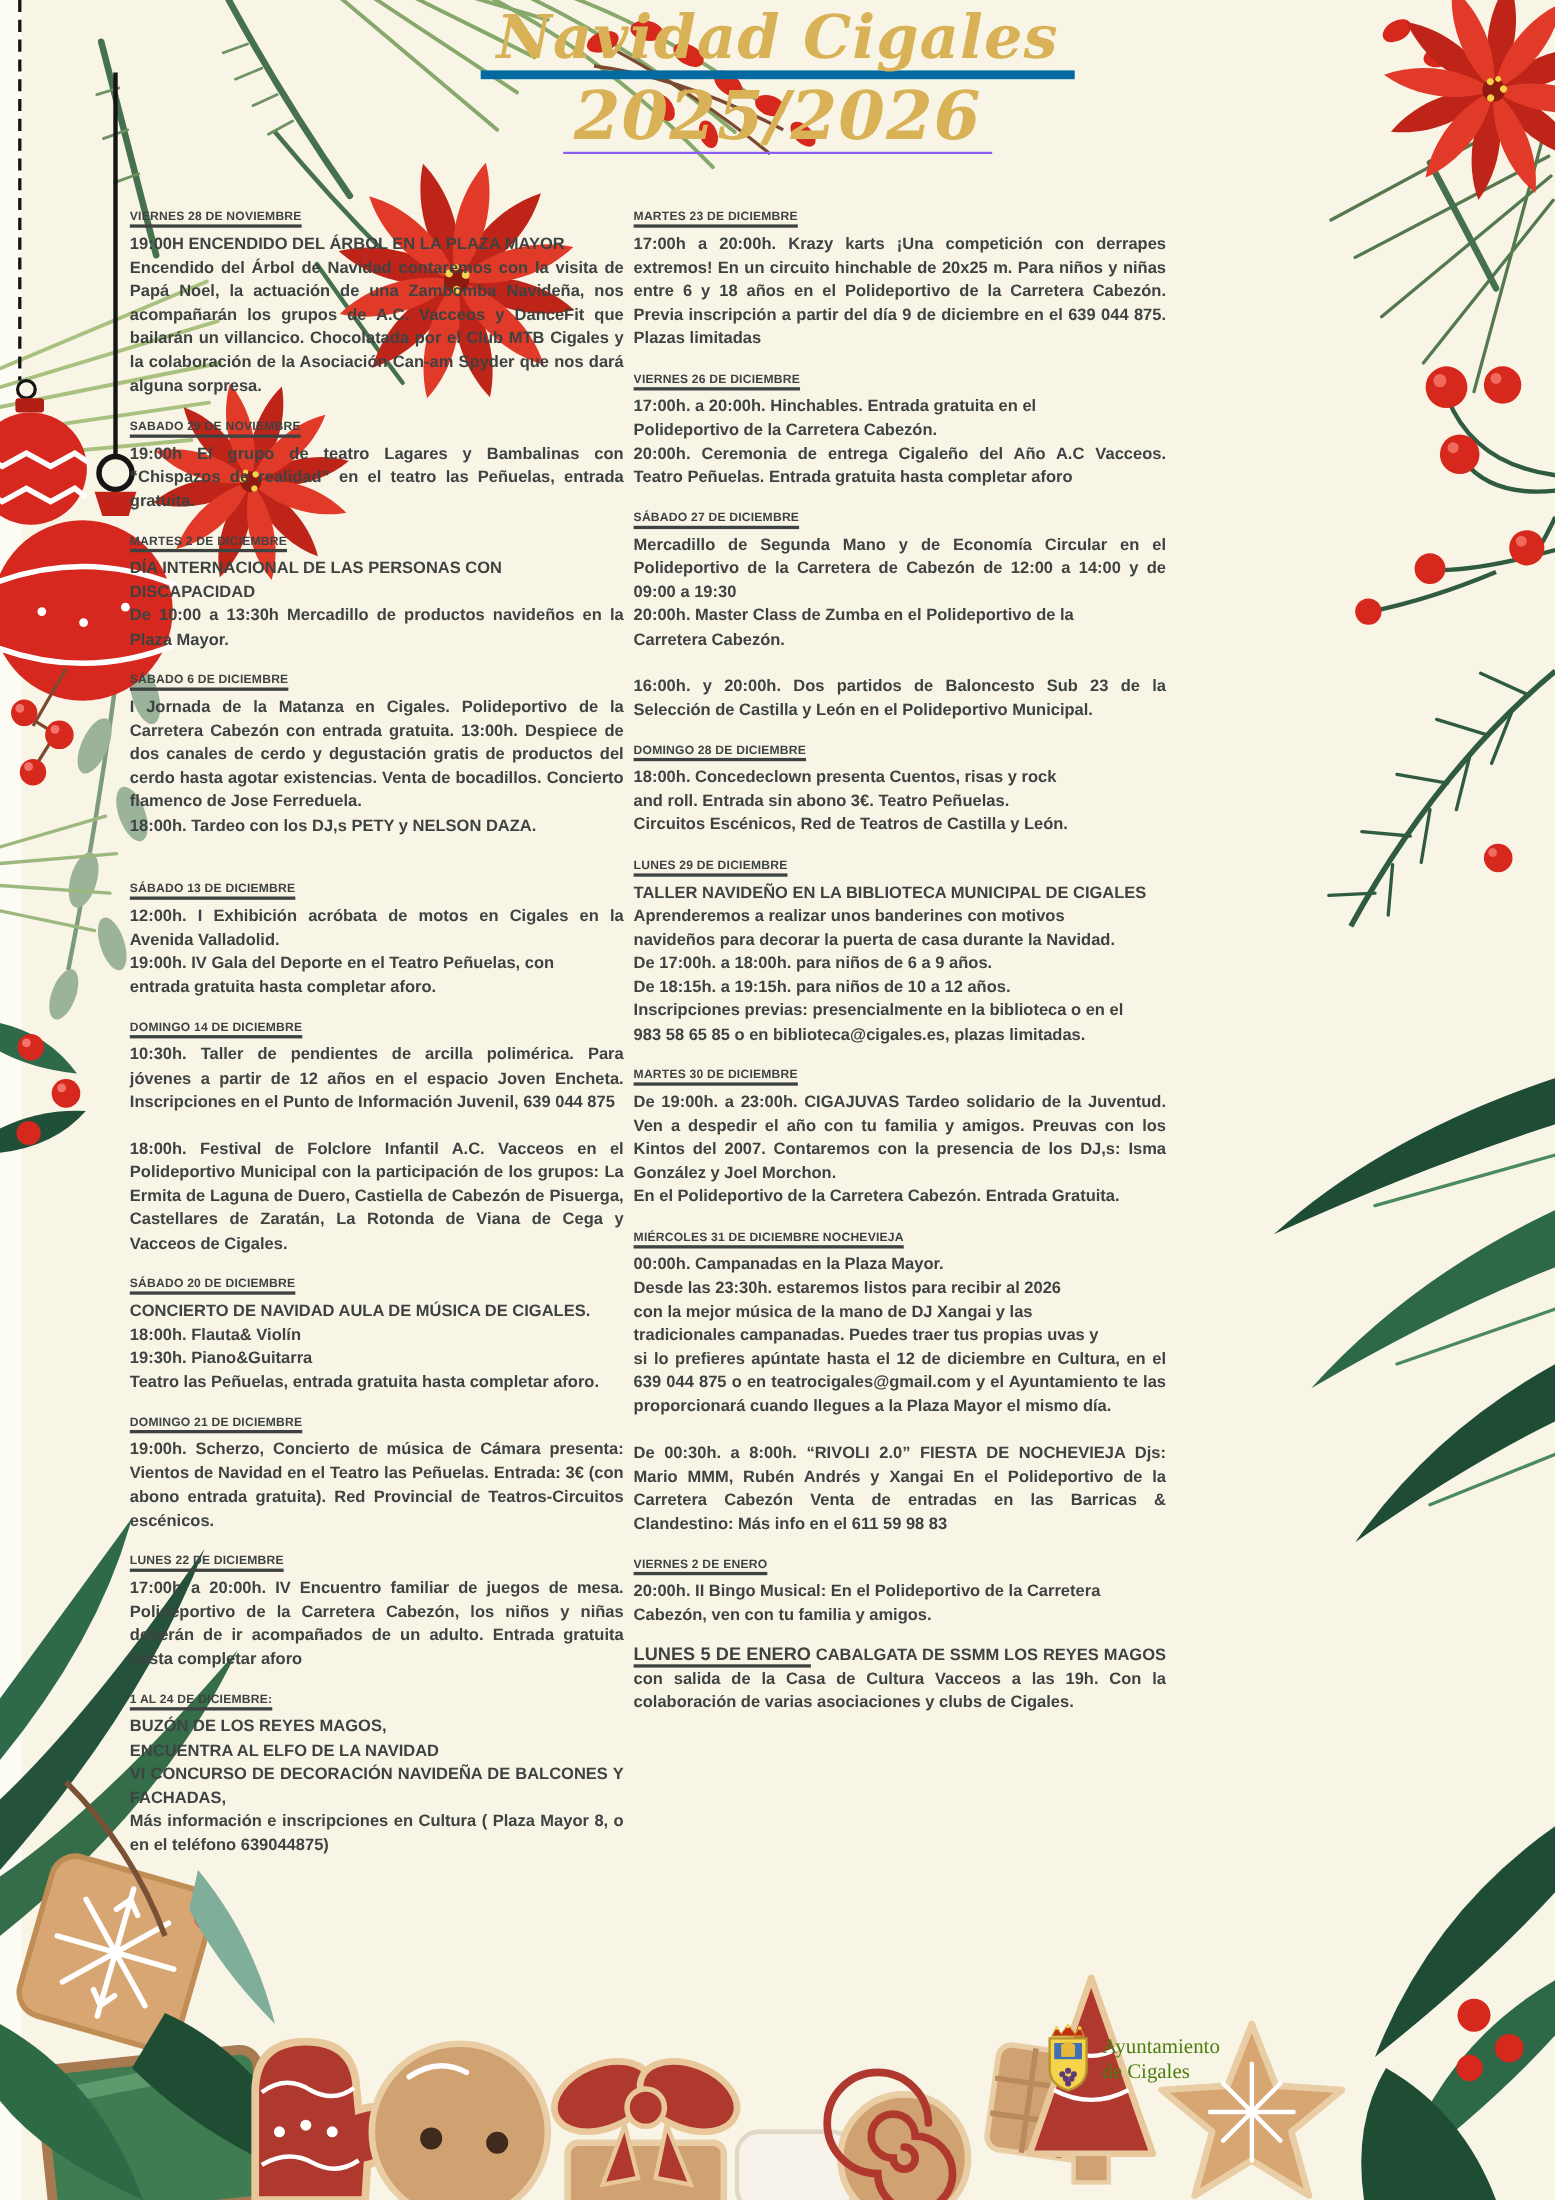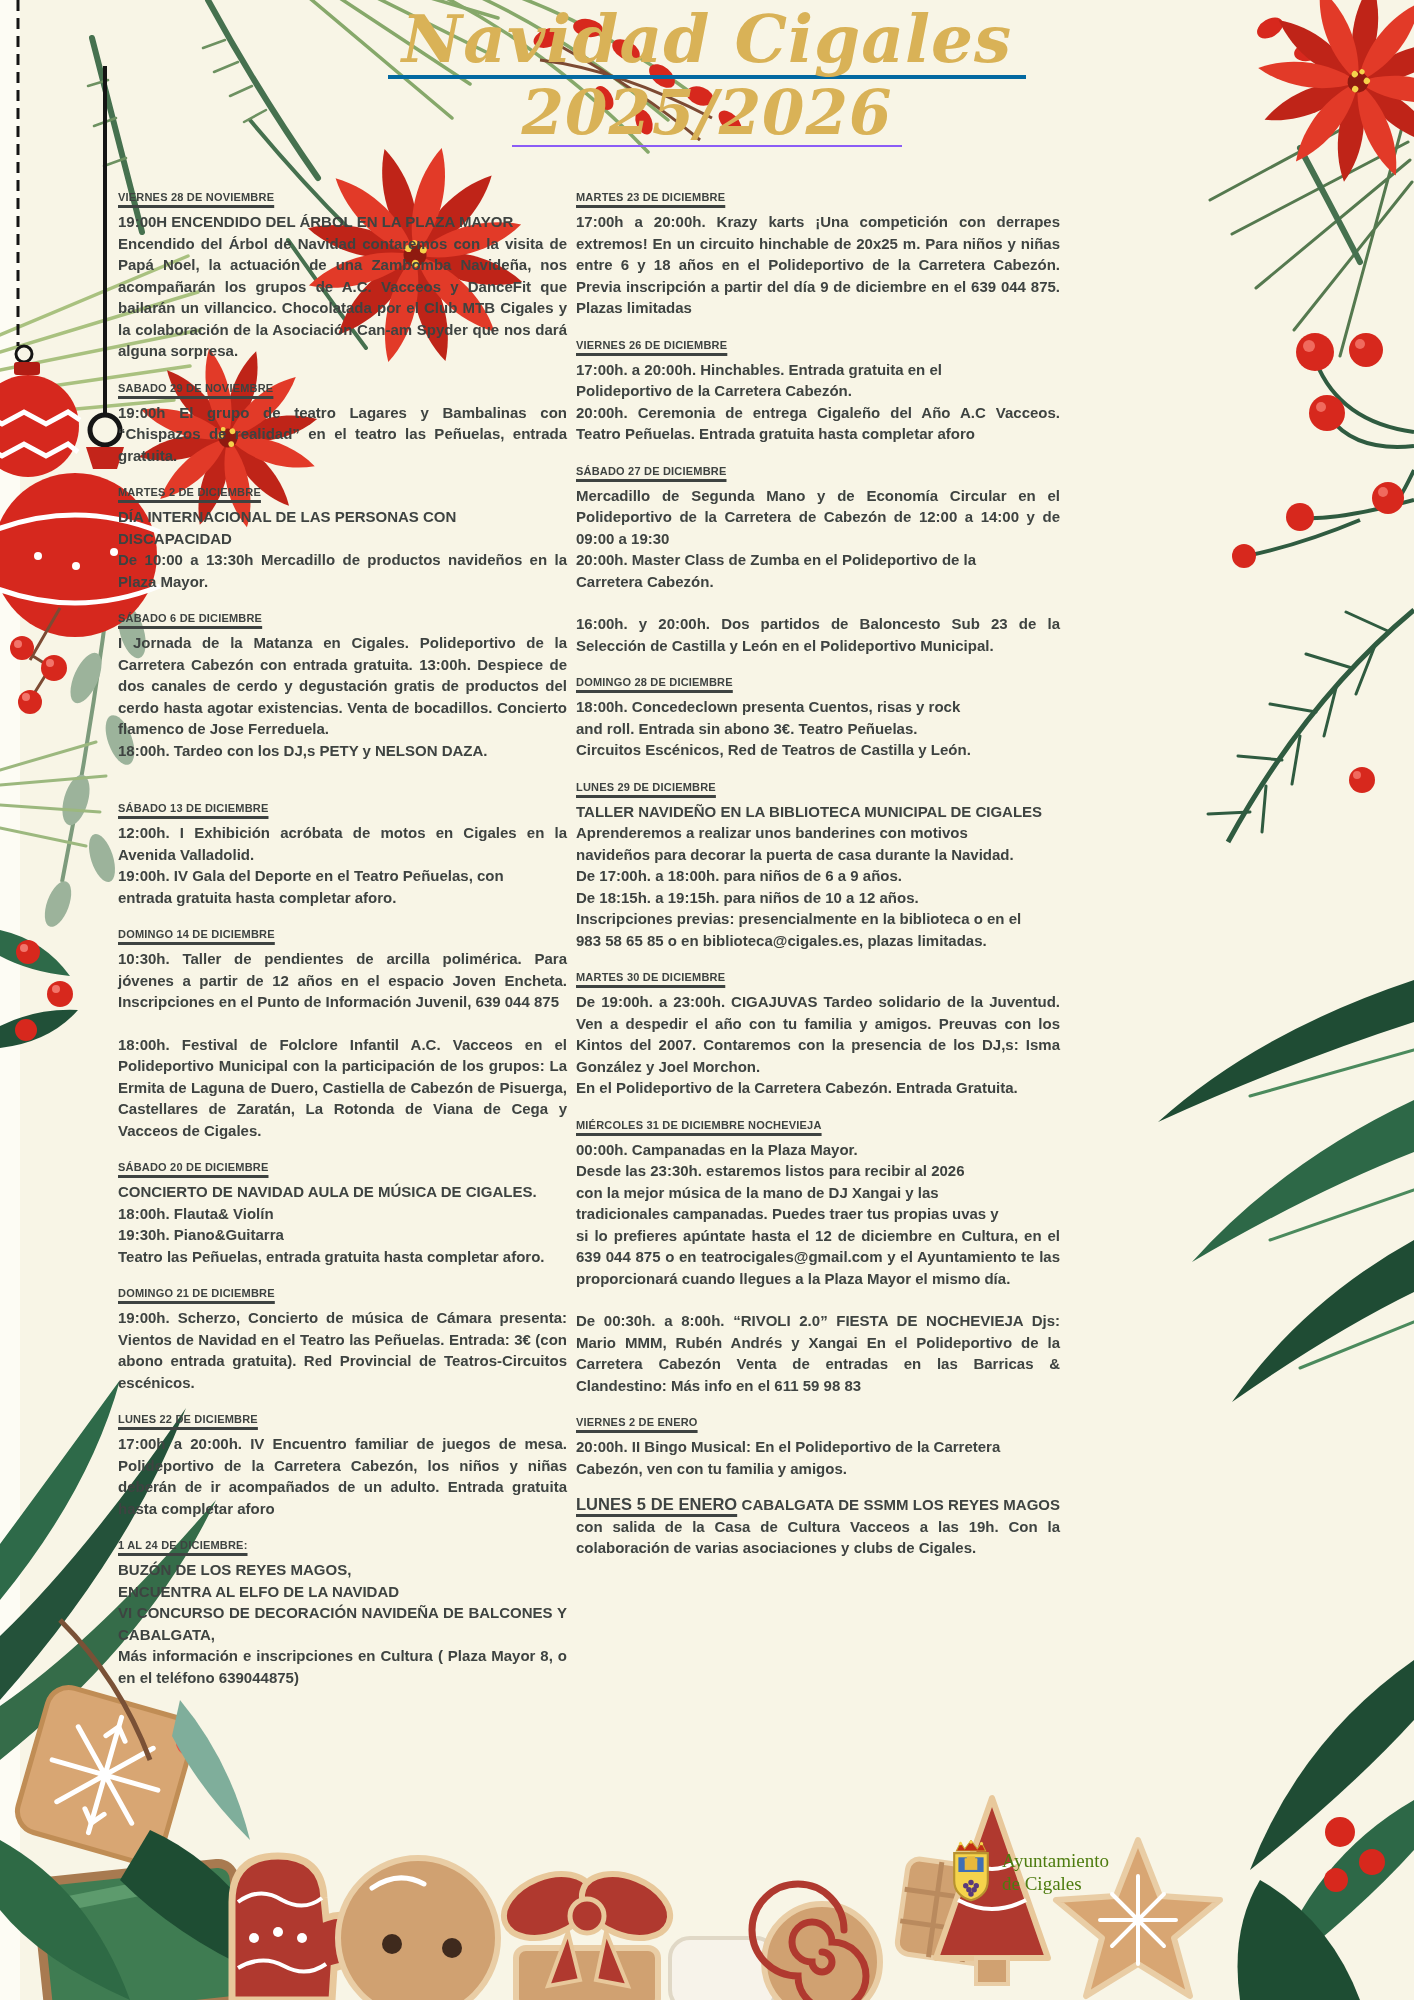--- a/index.html
+++ b/index.html
@@ -4,21 +4,21 @@
 <style>
   html,body{margin:0;padding:0;background:#e8e4d4;}
   .poster{position:relative;width:1414px;height:2000px;background:#f8f5e6;overflow:hidden;
           font-family:"Liberation Sans",sans-serif;}
   svg.deco{position:absolute;left:0;top:0;z-index:1;pointer-events:none;}
   .content{position:absolute;inset:0;z-index:2;}
 
   
   .title{position:absolute;top:6px;left:0;right:0;text-align:center;color:#d9b257;
          font-family:"DejaVu Serif",serif;font-style:italic;font-weight:bold;letter-spacing:1px;}
-  .title .t1{font-size:66px;line-height:1.02;display:inline-block;border-bottom:4px solid #0369a1;padding:0 14px 2px;}
+  .title .t1{font-size:55px;line-height:1.02;display:inline-block;border-bottom:8px solid #0369a1;padding:0 14px 2px;}
   .title .t2{font-size:61px;line-height:1.05;display:inline-block;border-bottom:2px solid #8b5cf6;padding:0 10px 0px;margin-top:2px;}
 
   
   .col{position:absolute;top:186px;color:#3e4341;font-weight:bold;font-size:15px;line-height:21.5px;}
   #col-left{left:118px;width:449px;}
   #col-right{left:576px;width:484px;}
   .event{margin:0 0 15px 0;}
   .ev-heading{font-size:11px;line-height:22px;letter-spacing:.2px;margin:0 0 3px 0;
               text-decoration:underline;text-decoration-thickness:2.5px;text-underline-offset:4px;}
   p.ev-text{margin:0;}
@@ -372,21 +372,21 @@
           <p class="ev-text just">19:00h. Scherzo, Concierto de música de Cámara presenta: Vientos de Navidad en el Teatro las Peñuelas. Entrada: 3€ (con abono entrada gratuita). Red Provincial de Teatros-Circuitos escénicos.</p>
         </section>
         <section class="event">
           <h3 class="ev-heading">LUNES 22 DE DICIEMBRE</h3>
           <p class="ev-text just">17:00h a 20:00h. IV Encuentro familiar de juegos de mesa. Polideportivo de la Carretera Cabezón, los niños y niñas deberán de ir acompañados de un adulto. Entrada gratuita hasta completar aforo</p>
         </section>
         <section class="event">
           <h3 class="ev-heading">1 AL 24 DE DICIEMBRE:</h3>
           <p class="ev-text">BUZÓN DE LOS REYES MAGOS,</p>
           <p class="ev-text">ENCUENTRA AL ELFO DE LA NAVIDAD</p>
-          <p class="ev-text just">VI CONCURSO DE DECORACIÓN NAVIDEÑA DE BALCONES Y CABALGATA,</p>
+          <p class="ev-text just">VI CONCURSO DE DECORACIÓN NAVIDEÑA DE BALCONES Y FACHADAS,</p>
           <p class="ev-text just">Más información e inscripciones en Cultura ( Plaza Mayor 8, o en el teléfono 639044875)</p>
         </section>
       </div>
     <div id="col-right" class="col">
         <section class="event">
           <h3 class="ev-heading">MARTES 23 DE DICIEMBRE</h3>
           <p class="ev-text just">17:00h a 20:00h. Krazy karts ¡Una competición con derrapes extremos! En un circuito hinchable de 20x25 m. Para niños y niñas entre 6 y 18 años en el Polideportivo de la Carretera Cabezón. Previa inscripción a partir del día 9 de diciembre en el 639 044 875. Plazas limitadas</p>
         </section>
         <section class="event">
           <h3 class="ev-heading">VIERNES 26 DE DICIEMBRE</h3>

